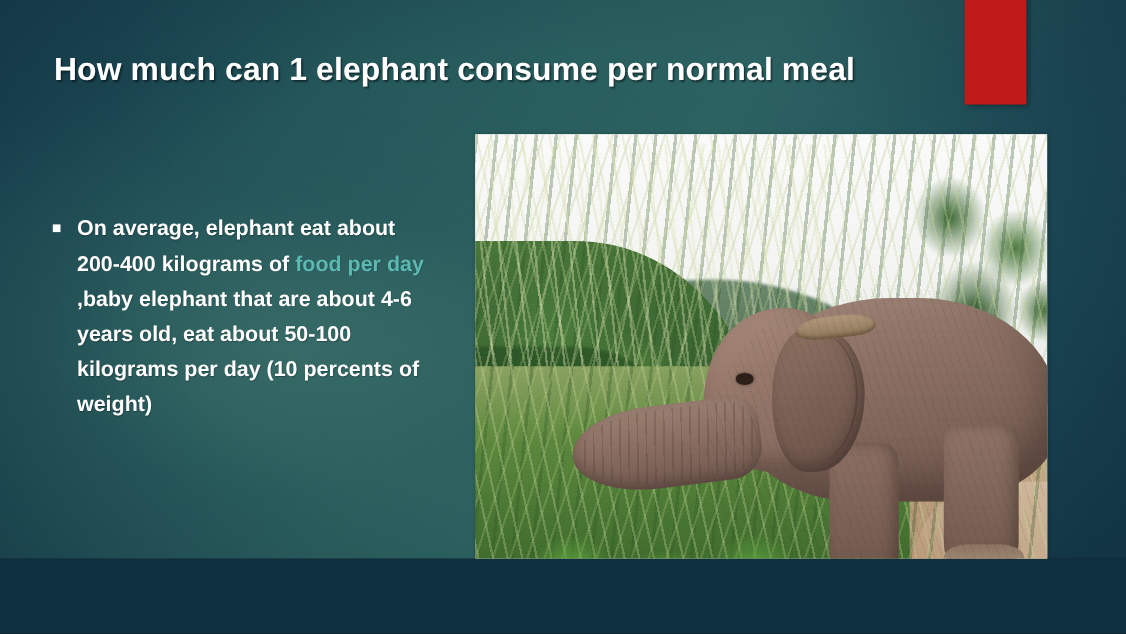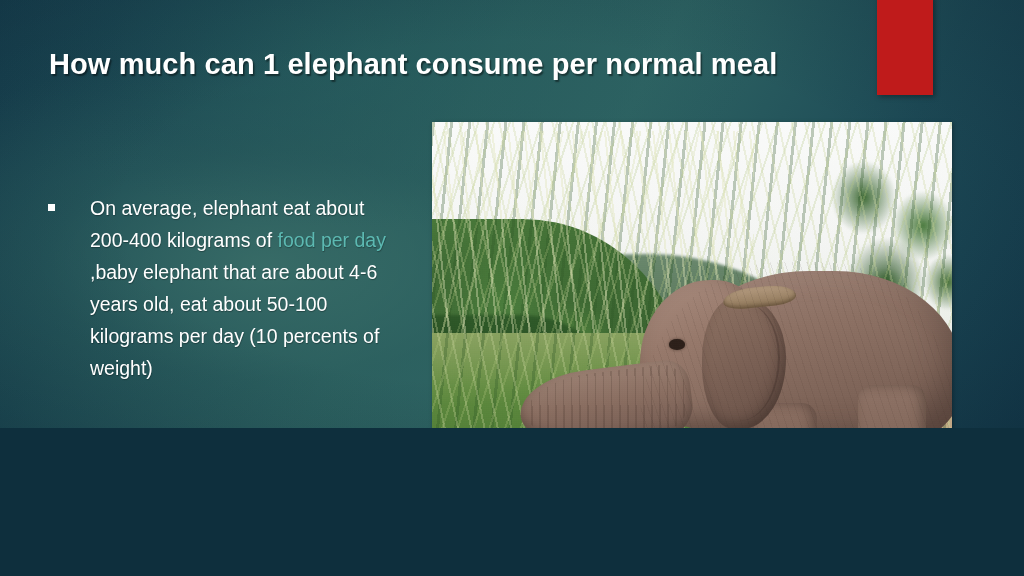--- a/index.html
+++ b/index.html
@@ -3,21 +3,21 @@
 <meta charset="utf-8">
 <style>
   html, body {
     margin: 0;
     padding: 0;
     background: #0e2f3d;
   }
   #slide {
     position: relative;
     width: 1024px;
-    height: 428px;
+    height: 508px;
     overflow: hidden;
     font-family: "Liberation Sans", sans-serif;
     background: #0f172a;
   }
   
   .bg-base {
     position: absolute;
     inset: 0;
     background: linear-gradient(118deg, #17404f 0%, #1d4b55 18%, #2b6060 42%, #2e6463 55%, #1d4a56 78%, #143a4b 100%);
   }
@@ -78,25 +78,24 @@
     flex: 0 0 auto;
     width: 7px;
     height: 7px;
     background: #ffffff;
     margin-top: 12px;
     margin-right: 15px;
   }
   .bullet-text {
     flex: 1 1 auto;
     font-size: 19.5px;
-    font-weight: normal;
+    font-weight: bold;
     color: #ffffff;
     line-height: 32px;
     text-shadow: 0.5px 0.5px 1px rgba(0,0,0,0.3);
-    margin-left: 20px;
   }
   .accent-phrase {
     color: #5cb9b2;
   }
 
   
   .photo-frame {
     position: absolute;
     left: 432px;
     top: 122px;

